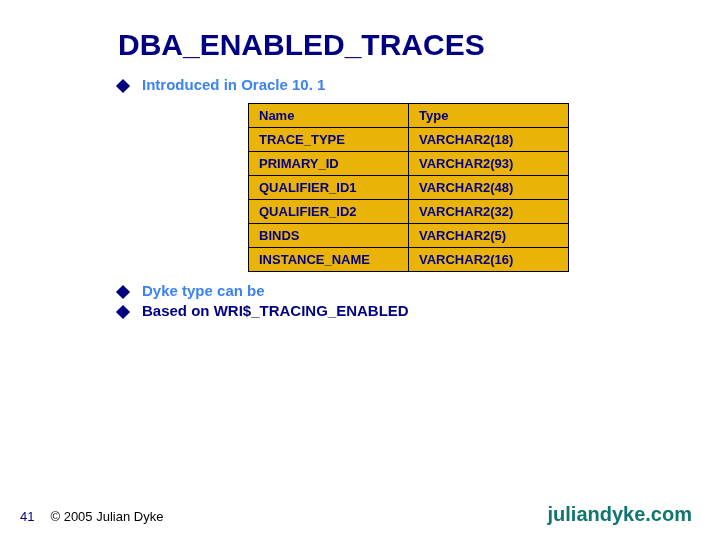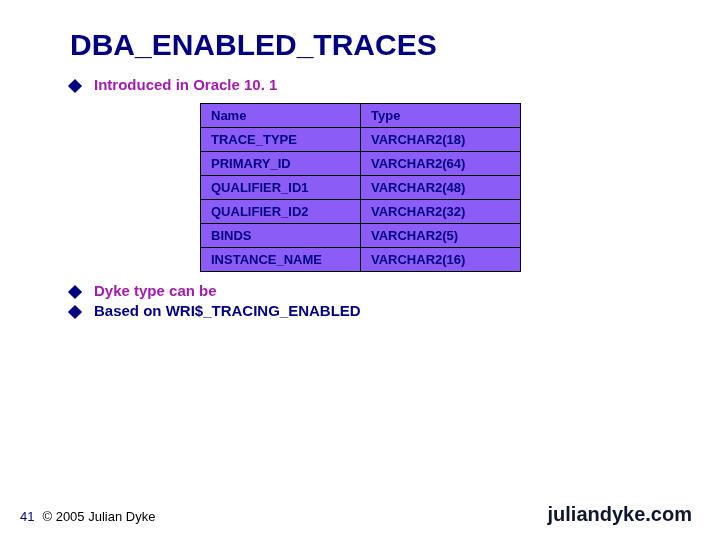--- a/index.html
+++ b/index.html
@@ -4,21 +4,21 @@
 <style>
   * { margin: 0; padding: 0; box-sizing: border-box; }
   body {
     width: 720px;
     height: 540px;
     background: #fff;
     font-family: Arial, Helvetica, sans-serif;
     position: relative;
     overflow: hidden;
   }
-  .slide { padding: 28px 40px 10px 70px; }
+  .slide { padding: 28px 40px 10px 70px; margin-left: 48px; }
   .title {
     color: #000080;
     font-size: 30px;
     font-weight: bold;
     font-family: Arial, sans-serif;
     margin-bottom: 14px;
   }
   .bullet-row {
     display: flex;
     align-items: flex-start;
@@ -31,59 +31,59 @@
     flex-shrink: 0;
     margin-top: 5px;
     margin-right: 14px;
   }
   .diamond.small {
     width: 7px; height: 7px;
     margin-top: 5px;
     margin-right: 10px;
   }
   .bullet-text {
-    color: #a21caf;
+    color: #3b82f6;
     font-weight: bold;
     font-size: 15px;
   }
   .bullet-text.small { font-size: 13px; }
   .table-wrap { margin: 10px 0 10px 130px; }
   table {
     border-collapse: collapse;
   }
   th, td {
     border: 1.5px solid #000;
     padding: 4px 10px;
     text-align: left;
     font-size: 13px;
     color: #000080;
     font-weight: bold;
-    background: #8b5cf6;
+    background: #eab308;
   }
   th { font-weight: bold; }
   .col-name { width: 160px; }
   .col-type { width: 160px; }
   .sublist { margin-left: 36px; margin-top: 2px; margin-bottom: 8px; }
   .based-mixed { color: #000080; font-weight: bold; font-size: 15px; }
   .based-strong { font-size: 15px; }
   .footer-left {
     position: absolute;
     left: 20px;
     bottom: 16px;
     display: flex;
     align-items: baseline;
-    gap: 8px;
+    gap: 16px;
   }
   .page-num { color: #000080; font-size: 13px; }
   .copyright { color: #000; font-size: 13px; }
   .footer-right {
     position: absolute;
     right: 28px;
     bottom: 14px;
-    color: #0f172a;
+    color: #0f766e;
     font-size: 20px;
     font-weight: bold;
   }
 </style>
 </head>
 <body>
 
 <div class="slide">
 
   <div class="title">DBA_ENABLED_TRACES</div>
@@ -101,21 +101,21 @@
           <th class="col-type">Type</th>
         </tr>
       </thead>
       <tbody id="tbody">
           <tr>
             <td class="col-name">TRACE_TYPE</td>
             <td class="col-type">VARCHAR2(18)</td>
           </tr>
           <tr>
             <td class="col-name">PRIMARY_ID</td>
-            <td class="col-type">VARCHAR2(64)</td>
+            <td class="col-type">VARCHAR2(93)</td>
           </tr>
           <tr>
             <td class="col-name">QUALIFIER_ID1</td>
             <td class="col-type">VARCHAR2(48)</td>
           </tr>
           <tr>
             <td class="col-name">QUALIFIER_ID2</td>
             <td class="col-type">VARCHAR2(32)</td>
           </tr>
           <tr>

